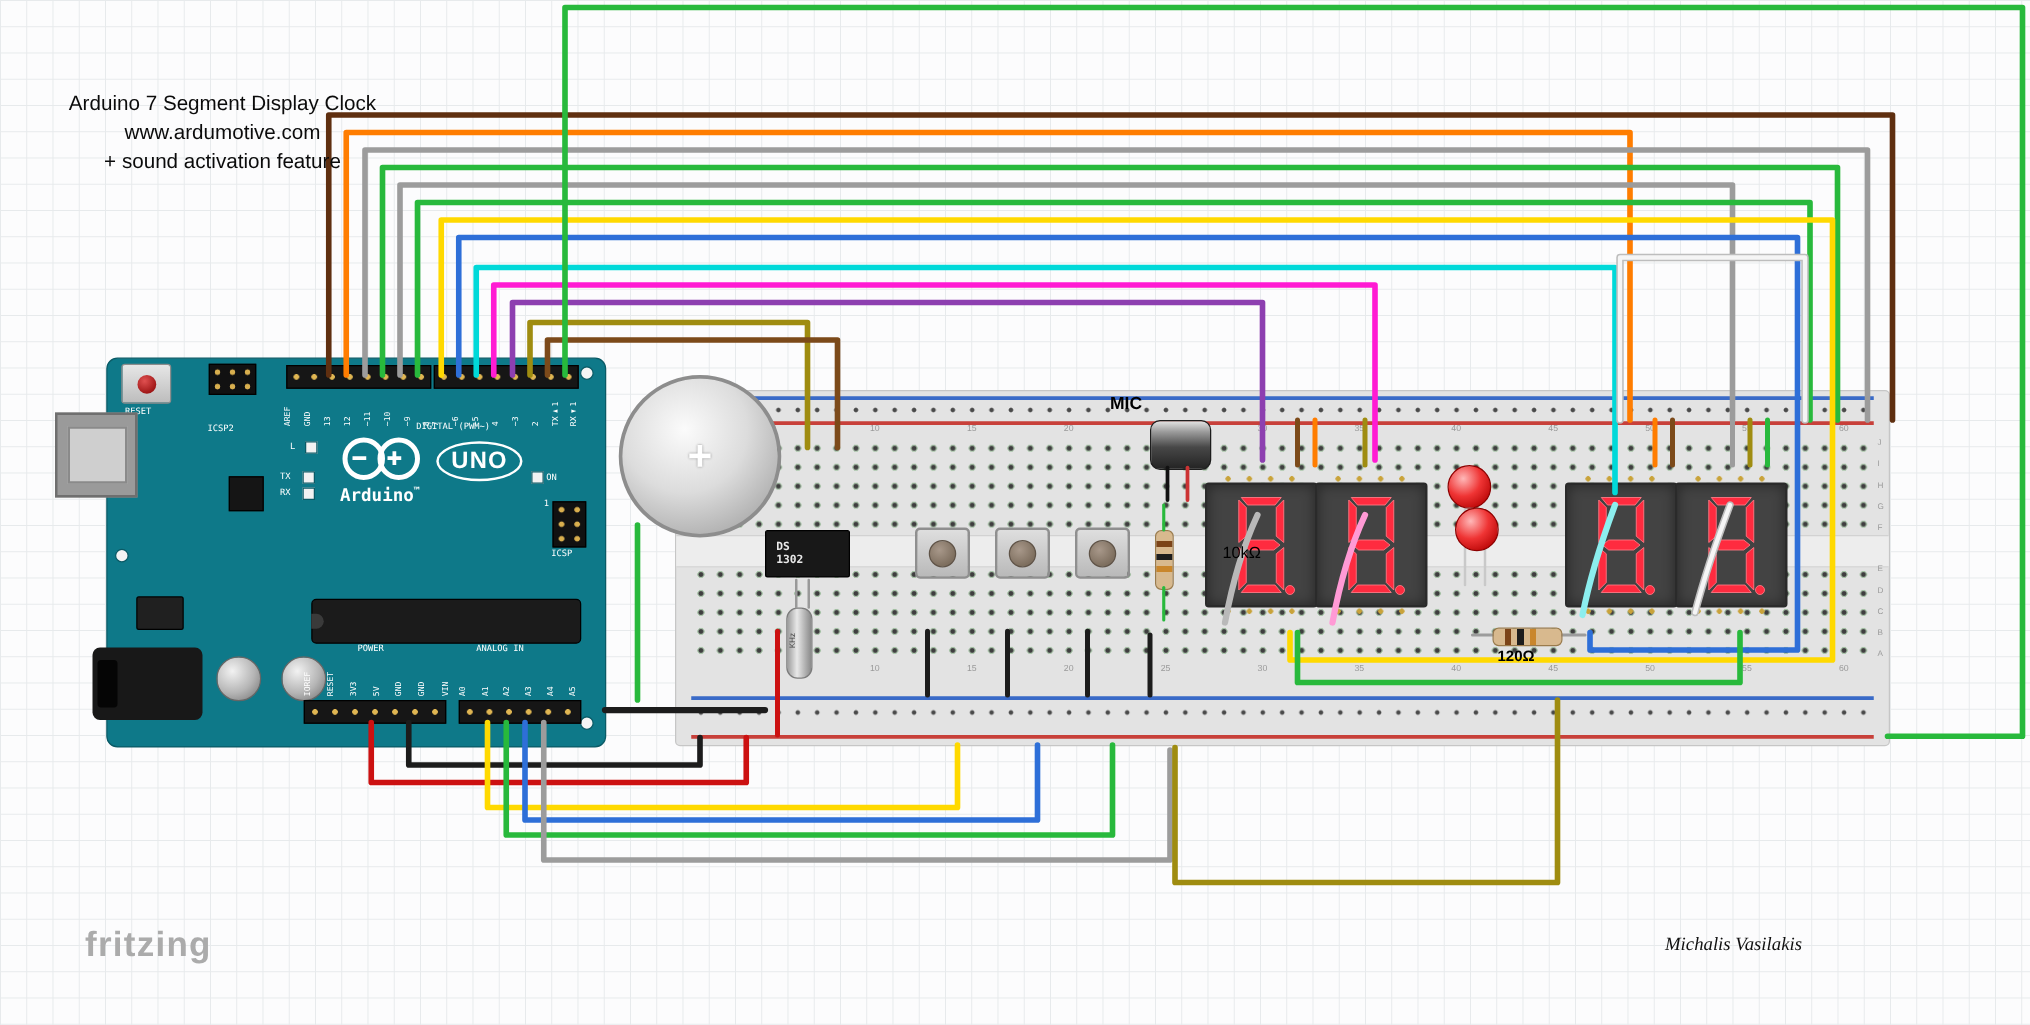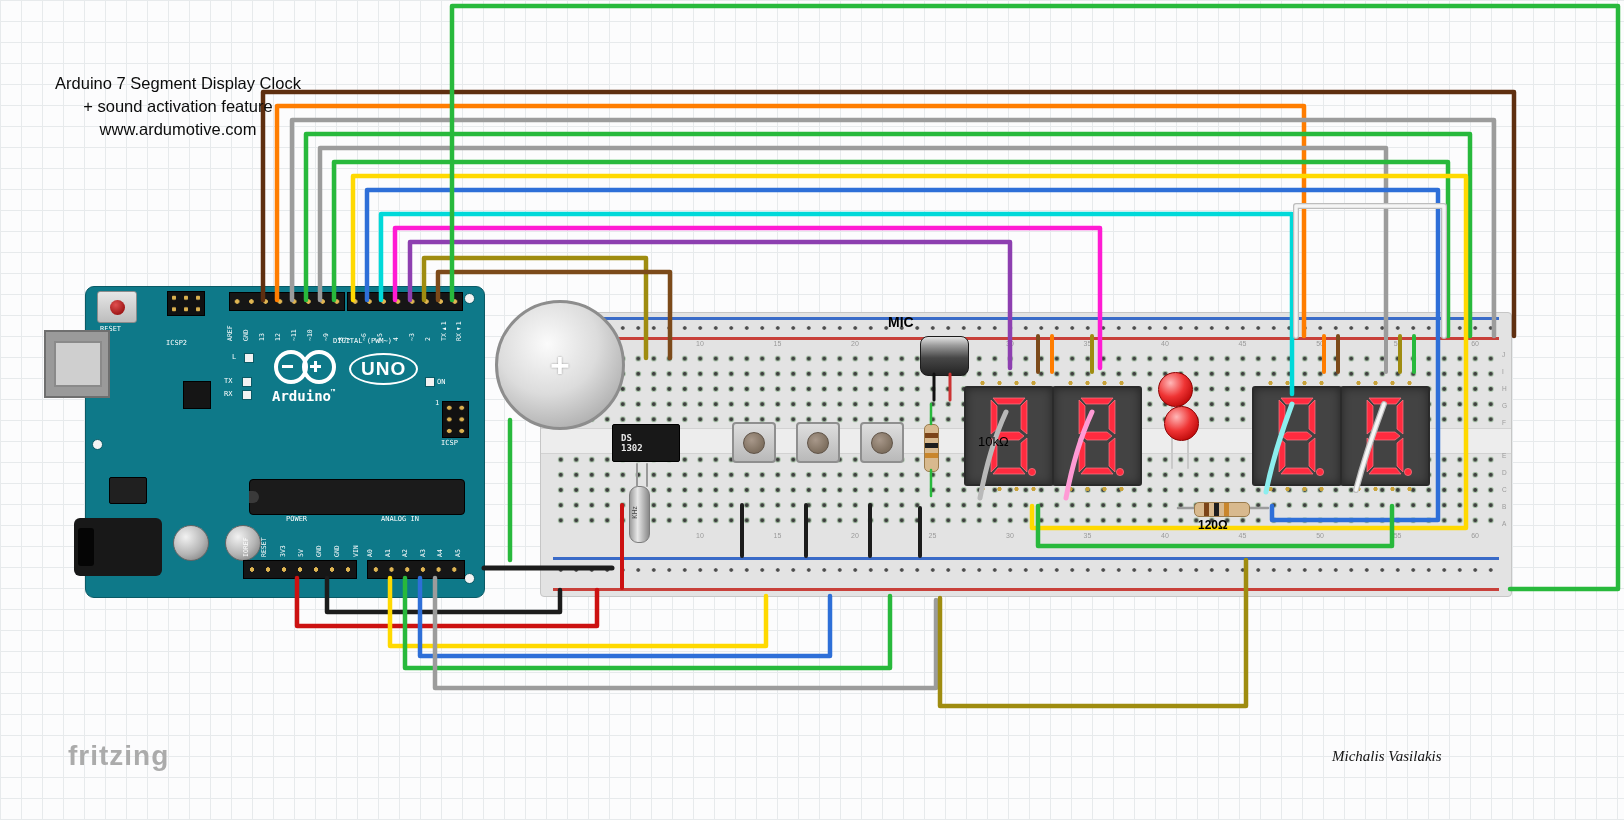--- a/index.html
+++ b/index.html
@@ -76,22 +76,22 @@
   .wires{left:0;top:0;z-index:6;pointer-events:none;}
   .wires path{fill:none;stroke-linecap:round;stroke-linejoin:round;}
 </style>
 </head>
 <body>
 
 <div class="canvas">
 
   <div class="a title">
     <div>Arduino 7 Segment Display Clock</div>
+    <div>www.ardumotive.com</div>
     <div>+ sound activation feature</div>
-    <div>www.ardumotive.com</div>
   </div>
 
   <div class="a breadboard">
     <div class="a railline" style="left:12px;top:4px;width:946px;background:#3a6bc8;"></div>
     <div class="a bb-rail" style="left:12px;top:8px;width:946px;height:14px;"></div>
     <div class="a railline" style="left:12px;top:24px;width:946px;background:#c8403a;"></div>
     <div class="a bb-num" style="left:155px;top:27px;width:783px;">
       <span>10</span>
         <span>15</span>
         <span>20</span>

